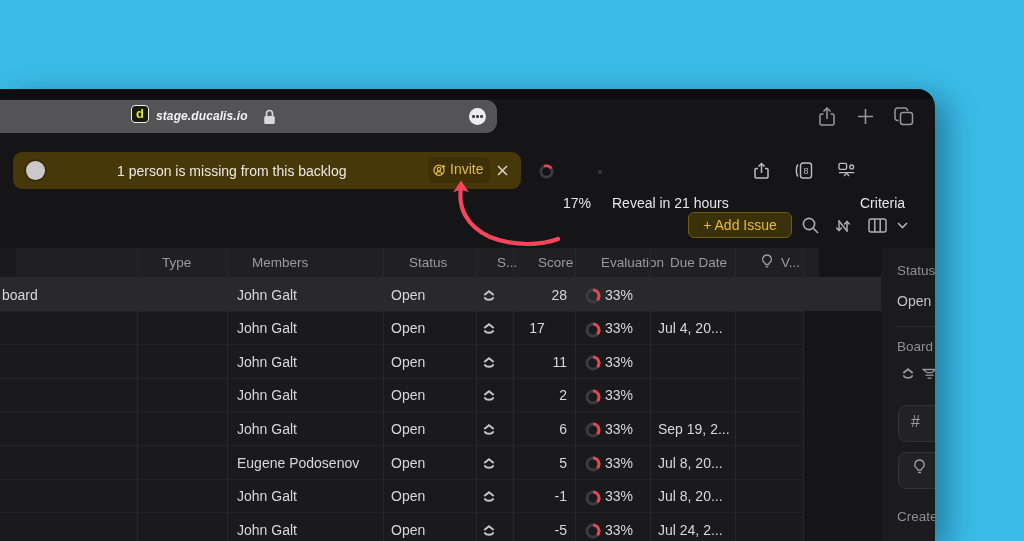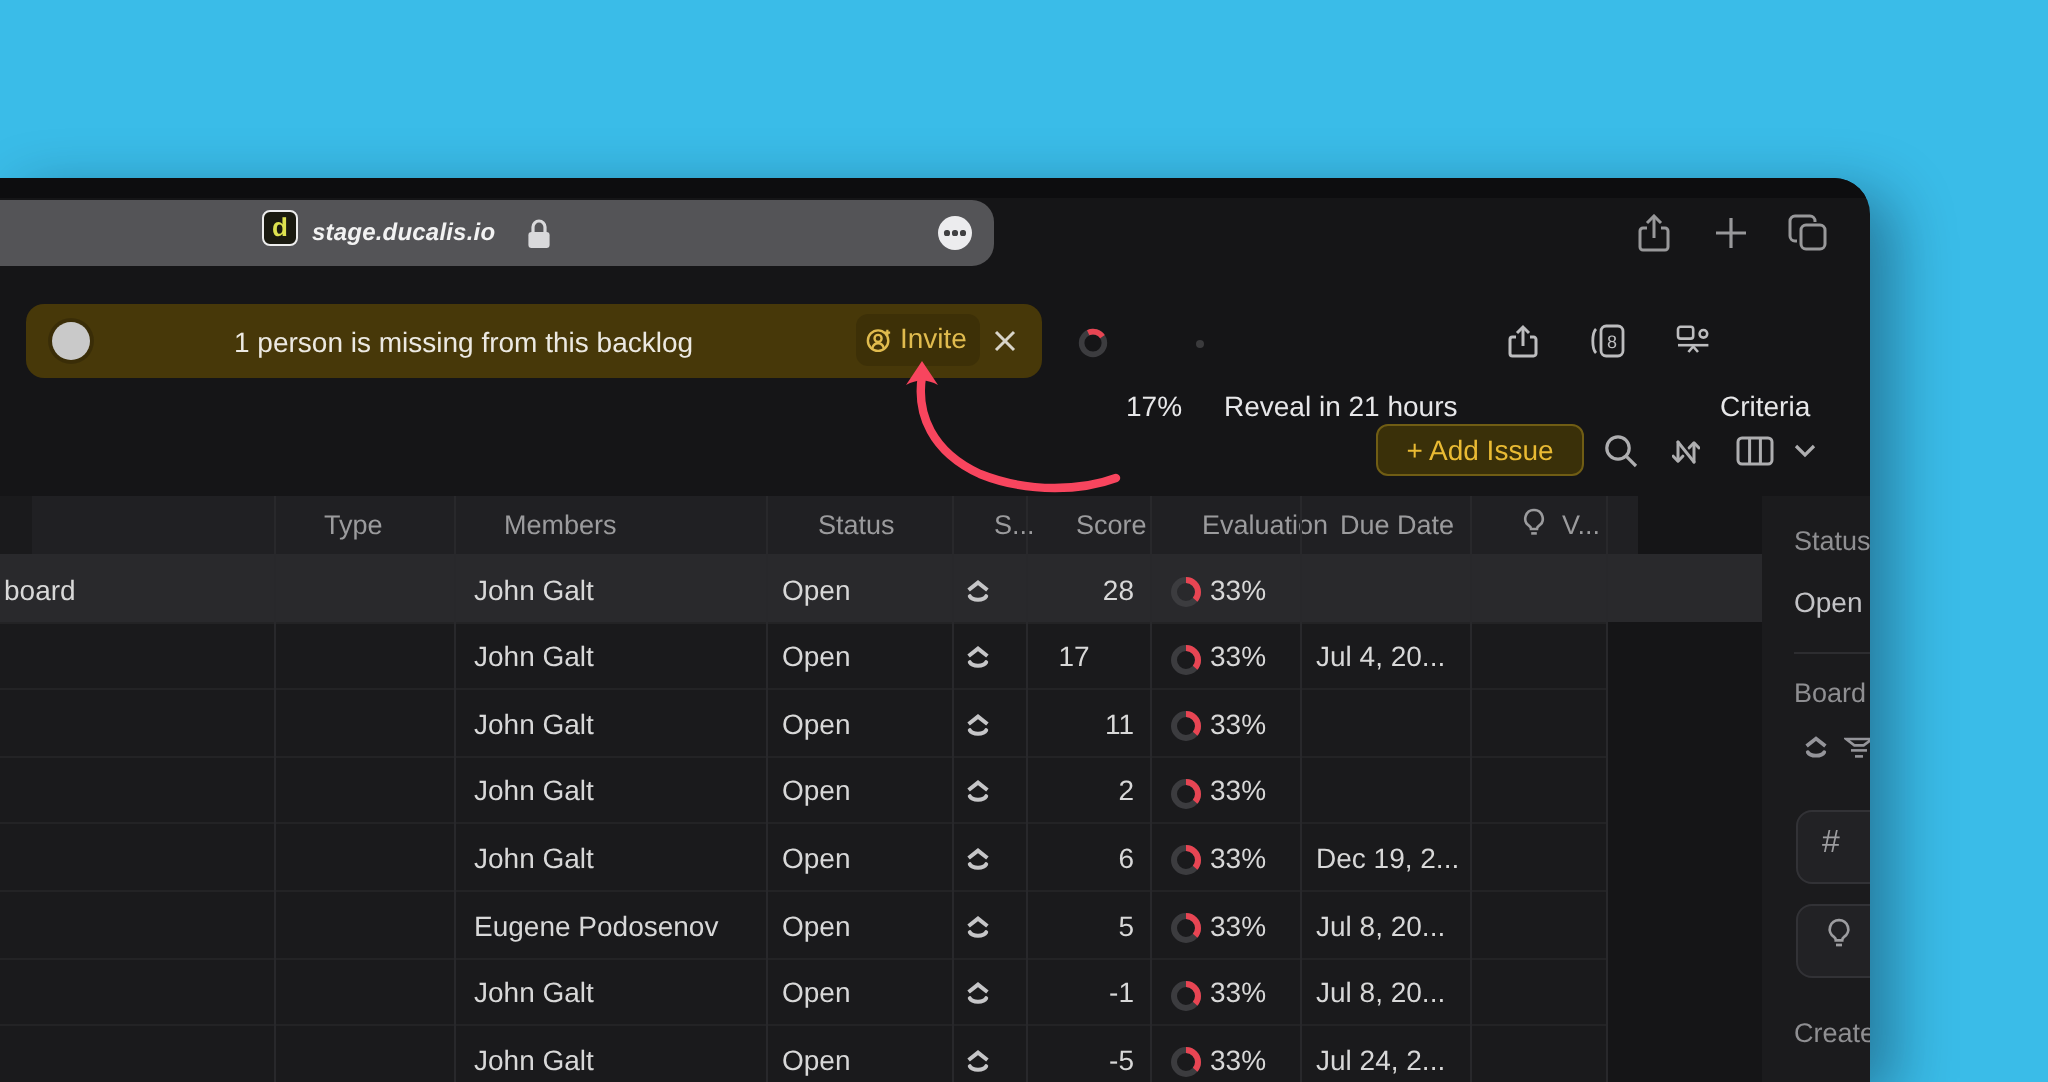--- a/index.html
+++ b/index.html
@@ -224,21 +224,21 @@
         <svg style="position:absolute; left:483px; top:12.5px;" width="12" height="12" viewBox="0 0 12 12" fill="none" stroke="#c6c6c8" stroke-width="2">
           <path d="M1.3 5 6 1.3 10.7 5" stroke-linejoin="miter"></path>
           <path d="M1.9 8.1 C 3.2 10.4, 8.8 10.4, 10.1 8.1" stroke-linecap="round"></path>
         </svg>
         <span class="cell" style="left:507px; width:60px; text-align:right;">6</span>
         <svg style="position:absolute; left:585px; top:11px;" width="16" height="16" viewBox="0 0 16 16" fill="none">
           <circle cx="8" cy="8" r="6" stroke="#3c3c3f" stroke-width="3"></circle>
           <circle cx="8" cy="8" r="6" stroke="#e84553" stroke-width="3" stroke-dasharray="13.6 37.7" transform="rotate(-90 8 8)"></circle>
         </svg>
         <span class="cell" style="left:605px">33%</span>
-        <span class="cell" style="left:658px">Dec 19, 2...</span>
+        <span class="cell" style="left:658px">Sep 19, 2...</span>
       </div>
       <div class="row" style="top:197px">
         <span class="cell" style="left:237px">Eugene Podosenov</span>
         <span class="cell" style="left:391px">Open</span>
         <svg style="position:absolute; left:483px; top:12.5px;" width="12" height="12" viewBox="0 0 12 12" fill="none" stroke="#c6c6c8" stroke-width="2">
           <path d="M1.3 5 6 1.3 10.7 5" stroke-linejoin="miter"></path>
           <path d="M1.9 8.1 C 3.2 10.4, 8.8 10.4, 10.1 8.1" stroke-linecap="round"></path>
         </svg>
         <span class="cell" style="left:507px; width:60px; text-align:right;">5</span>
         <svg style="position:absolute; left:585px; top:11px;" width="16" height="16" viewBox="0 0 16 16" fill="none">

